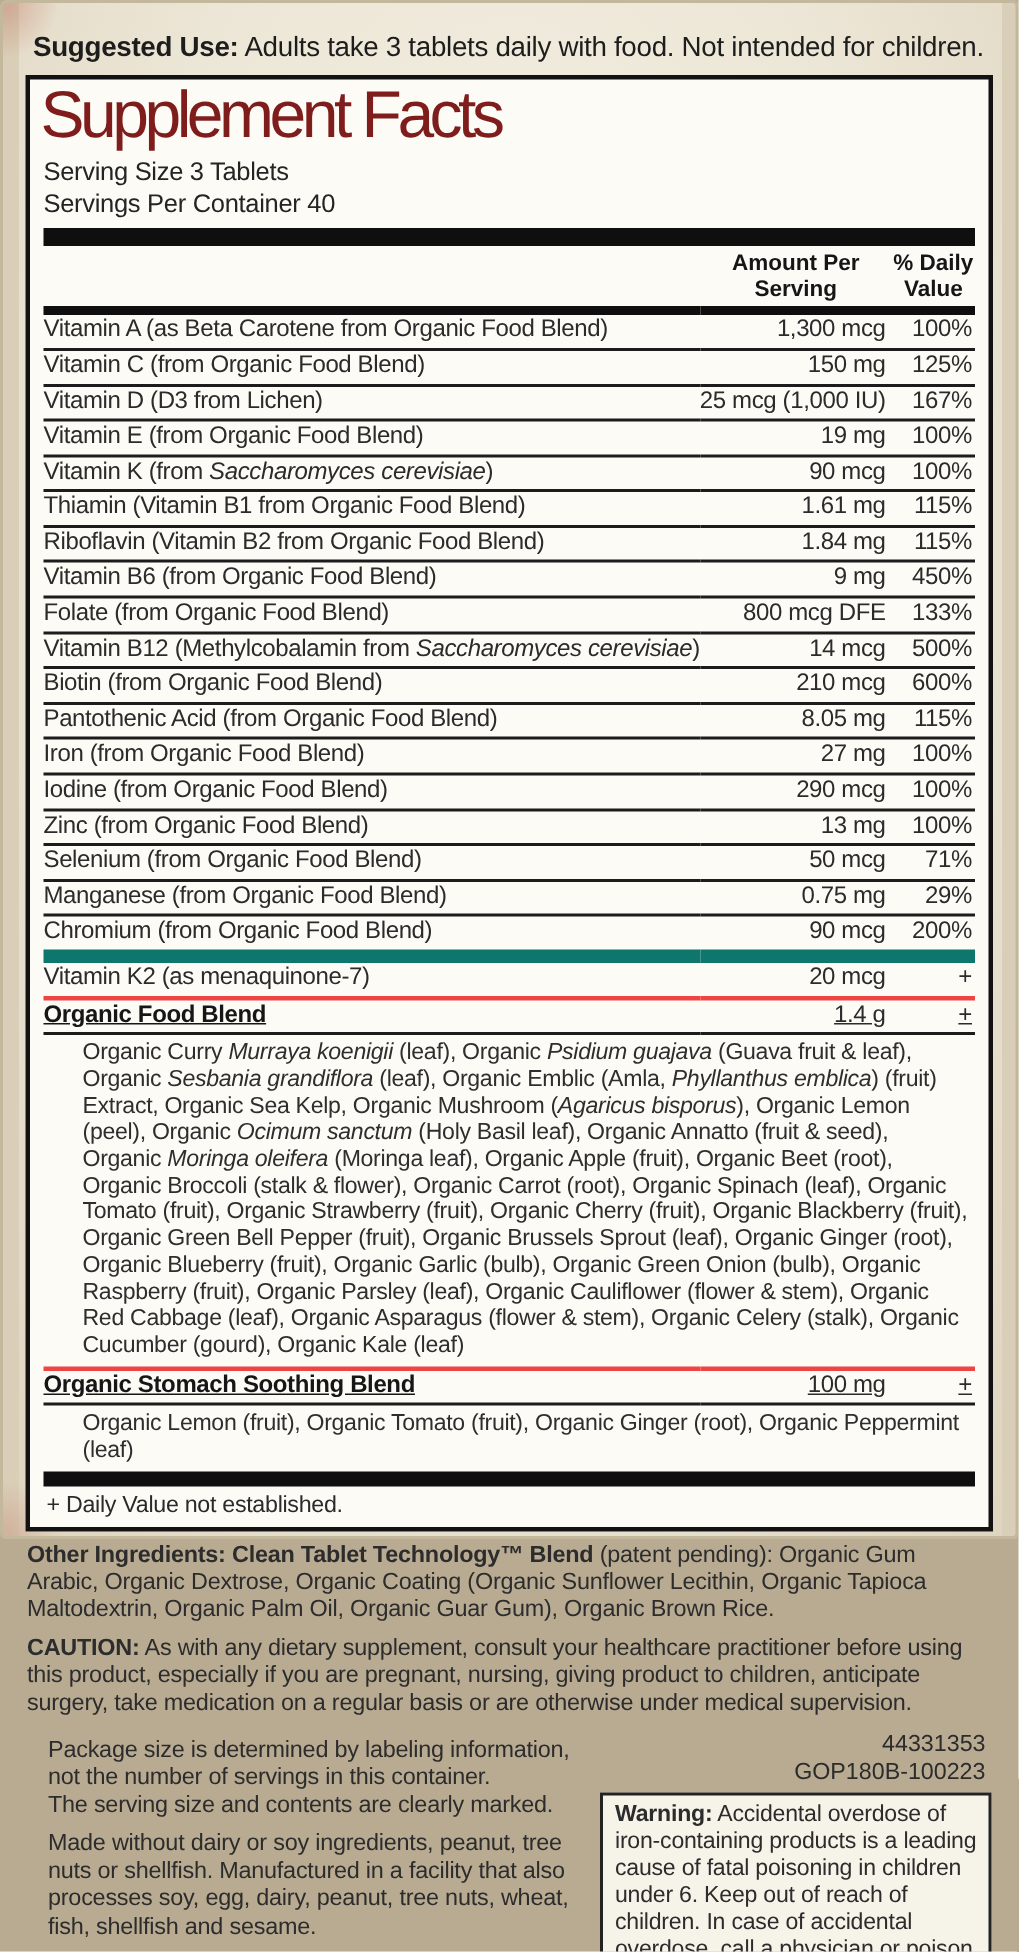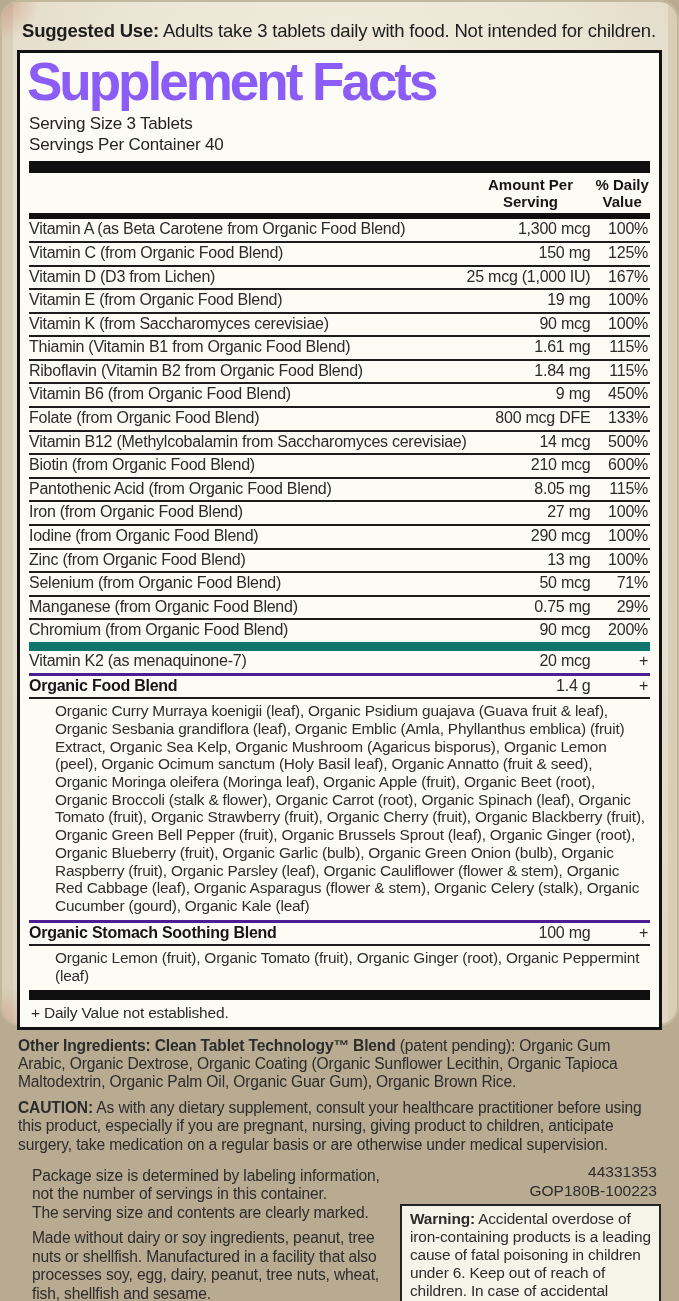--- a/index.html
+++ b/index.html
@@ -5,46 +5,46 @@
   html,body{margin:0;padding:0;}
   body{
     width:679px;height:1301px;overflow:hidden;
     background:#b9ab92;
     font-family:"Liberation Sans","DejaVu Sans",sans-serif;
     color:#222;
   }
   .card{
     position:relative;width:679px;height:1026px;box-sizing:border-box;
     padding:12px 16px 0 16px;
-    border-radius:20px;
+    border-radius:4px;
     background:
       radial-gradient(circle at 0% 0%, rgba(196,130,110,.45) 0 8px, rgba(196,130,110,0) 40px),
       radial-gradient(circle at 0% 100%, rgba(196,130,110,.35) 0 8px, rgba(196,130,110,0) 40px),
       linear-gradient(90deg,#d9cfb8 0 13px, rgba(0,0,0,0) 13px),
       linear-gradient(270deg,#d9cfb8 0 11px, rgba(0,0,0,0) 11px),
       radial-gradient(ellipse at 50% 35%, #f4f0e3 0%, #ece6d6 55%, #ded4bf 100%);
     box-shadow:inset 0 0 0 2px #c3b79c;
   }
-  .it{}
+  .it{font-style:italic;}
   .bd{font-weight:700;}
   .pre{white-space:pre-line;}
 
   .suggested{
     font-size:18.5px;line-height:1.15;color:#1d1d1d;
     margin:8px 2px 9px 6px;letter-spacing:-0.2px;
   }
 
   .facts-box{
     border:3px solid #121212;background:#fcfbf6;
     padding:2px 9px 3px 9px;box-sizing:border-box;
     margin:0 1px;
   }
   .facts-title{
-    font-size:53px;font-weight:700;letter-spacing:-3px;line-height:1.0;
-    color:#8b5cf6;margin:0 0 6px -2px;white-space:nowrap;
+    font-size:44px;font-weight:400;letter-spacing:-3px;line-height:1.0;
+    color:#7f1d1d;margin:0 0 6px -2px;white-space:nowrap;
   }
   .serving{font-size:17px;line-height:1.22;color:#242424;letter-spacing:-0.2px;}
   .bar-heavy{height:12px;background:#0f0f0f;margin-top:5px;}
   .bar-footer{height:10px;margin-top:0;}
 
   table.facts-table{width:100%;border-collapse:collapse;table-layout:auto;}
   table.facts-table th{
     font-size:15px;font-weight:700;line-height:1.12;color:#161616;
     white-space:pre-line;text-align:center;vertical-align:bottom;
     padding:4px 0 3px 0;border-bottom:6px solid #0f0f0f;
@@ -54,21 +54,21 @@
   table.facts-table th.c-dv{width:86px;}
   table.facts-table td{
     font-size:16px;line-height:18.6px;letter-spacing:-0.25px;color:#2b2b2b;
     padding:1px 0 2px 0;vertical-align:middle;
   }
   table.facts-table td.c-name{text-align:left;white-space:nowrap;}
   table.facts-table td.c-amt{text-align:right;white-space:nowrap;padding-right:4px;}
   table.facts-table td.c-dv{text-align:right;white-space:nowrap;padding-right:2px;}
   table.facts-table tbody tr + tr > td{border-top:2px solid #1c1c1c;}
   table.facts-table tbody tr.thick-top > td{border-top:9px solid #0f766e;}
-  table.facts-table tbody tr.blend-row > td{border-top:3px solid #4c1d95;}
+  table.facts-table tbody tr.blend-row > td{border-top:3px solid #ef4444;text-decoration:underline;}
   table.facts-table tbody tr.blend-row td.c-name{font-weight:700;color:#161616;}
   table.facts-table tbody tr.ingredients-row > td{
     padding:3px 2px 5px 26px;
     font-size:15.4px;line-height:17.7px;letter-spacing:-0.2px;color:#2e2e2e;
     white-space:normal;
   }
   .footnote{font-size:15.5px;color:#2a2a2a;padding:4px 2px 2px 2px;letter-spacing:-0.2px;}
 
   .para{
     font-size:15.6px;line-height:18.4px;color:#2c2c2c;letter-spacing:-0.15px;

